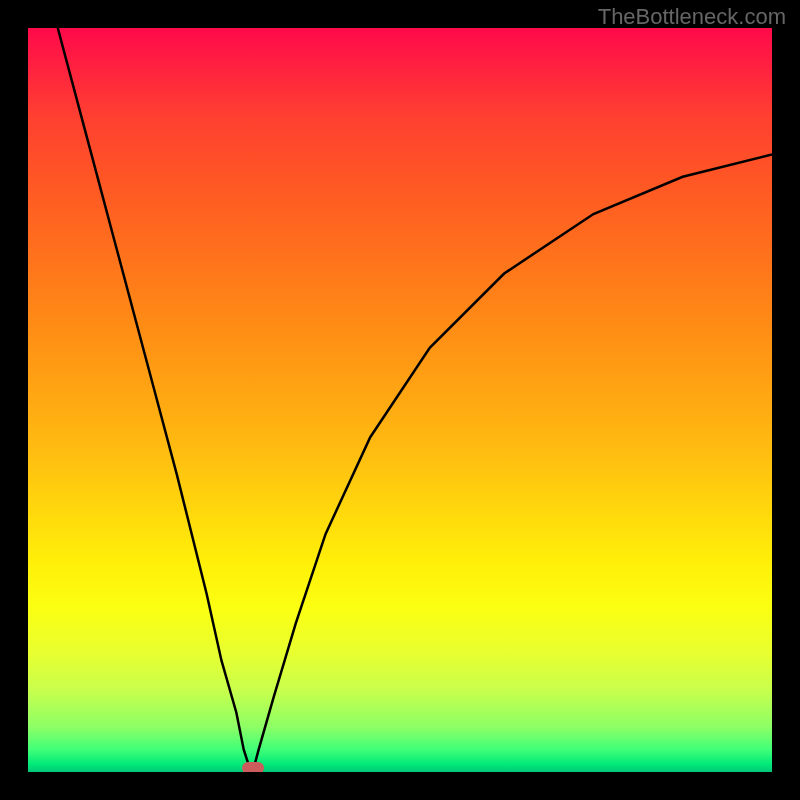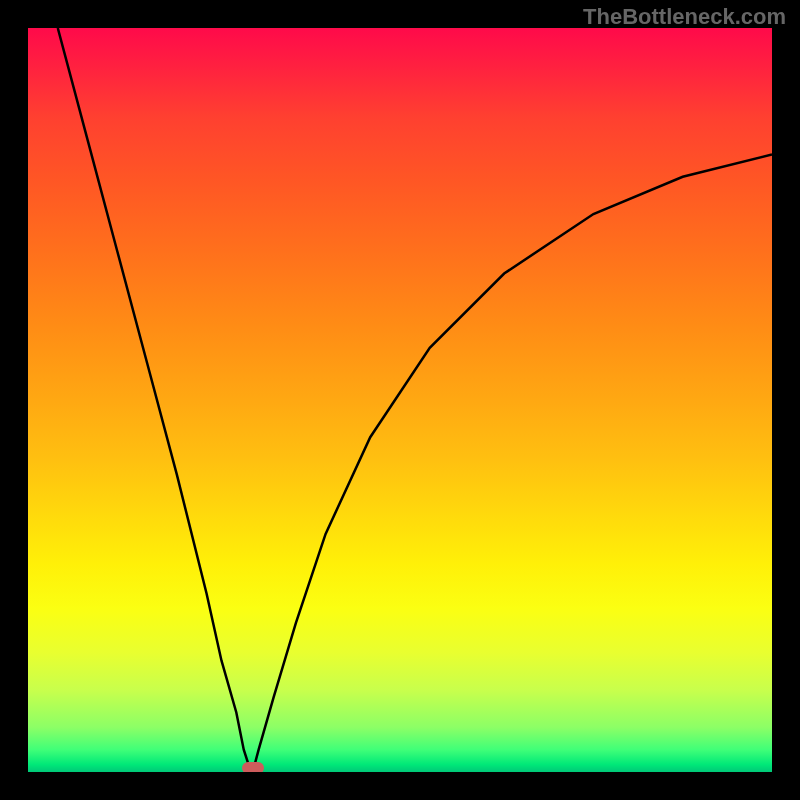--- a/index.html
+++ b/index.html
@@ -13,21 +13,21 @@
       background: #000;
       position: relative;
       font-family: Arial, sans-serif;
     }
     .watermark {
       position: absolute;
       top: 4px;
       right: 14px;
       color: #666;
       font-size: 22px;
-      font-weight: bold;
+      font-weight: normal;
       z-index: 10;
     }
     .chart-container {
       position: absolute;
       top: 28px;
       left: 28px;
       width: 744px;
       height: 744px;
       overflow: hidden;
     }

